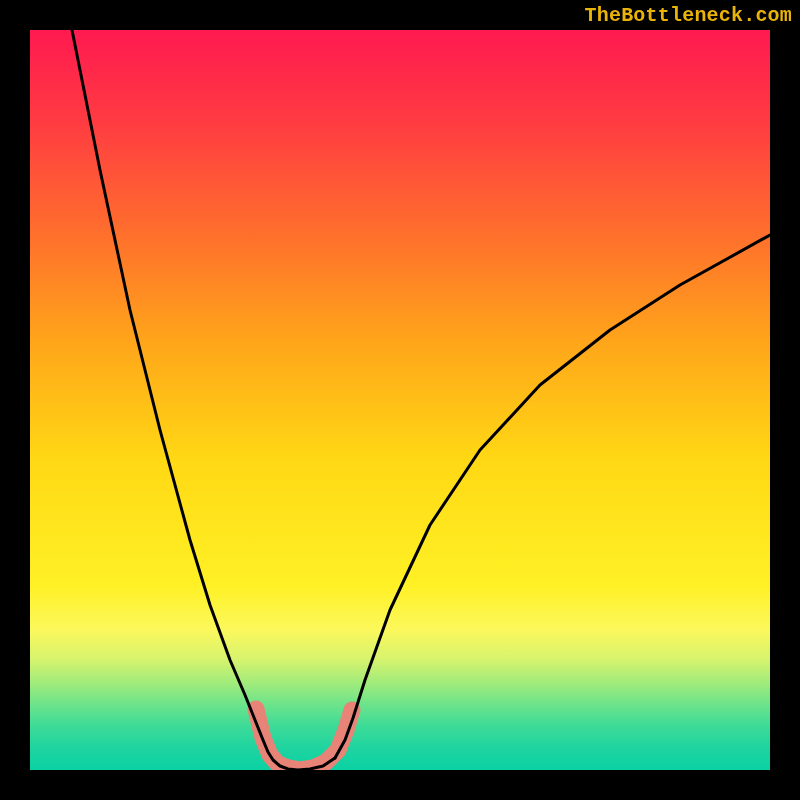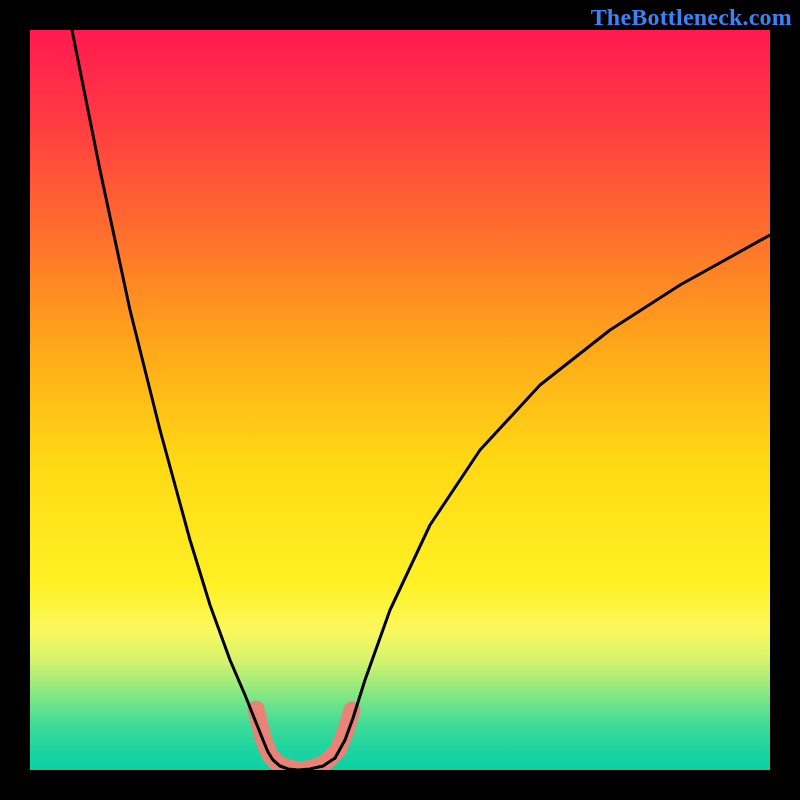--- a/index.html
+++ b/index.html
@@ -28,24 +28,24 @@
       #a5ec7a 88%,
       #6fe48a 91%,
       #3edb97 94%,
       #1fd4a0 97%,
       #0bd1a4 100%);
   }
   .watermark {
     position: absolute;
     top: 4px;
     right: 8px;
-    font-family: Liberation Serif, serif;
-    font-size: 24px;
+    font-family: Liberation Mono, monospace;
+    font-size: 20px;
     font-weight: 600;
-    color: #3b82f6;
+    color: #eab308;
     letter-spacing: 0.2px;
   }
   svg.curves {
     position: absolute;
     left: 30px;
     top: 30px;
     width: 740px;
     height: 740px;
   }
 </style>

